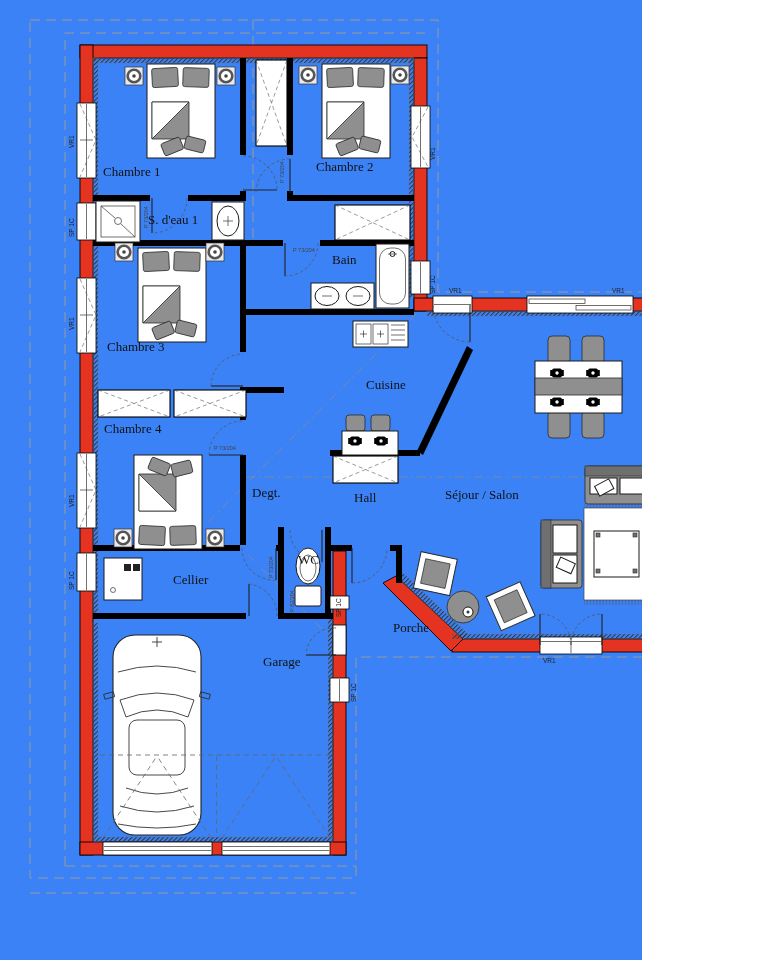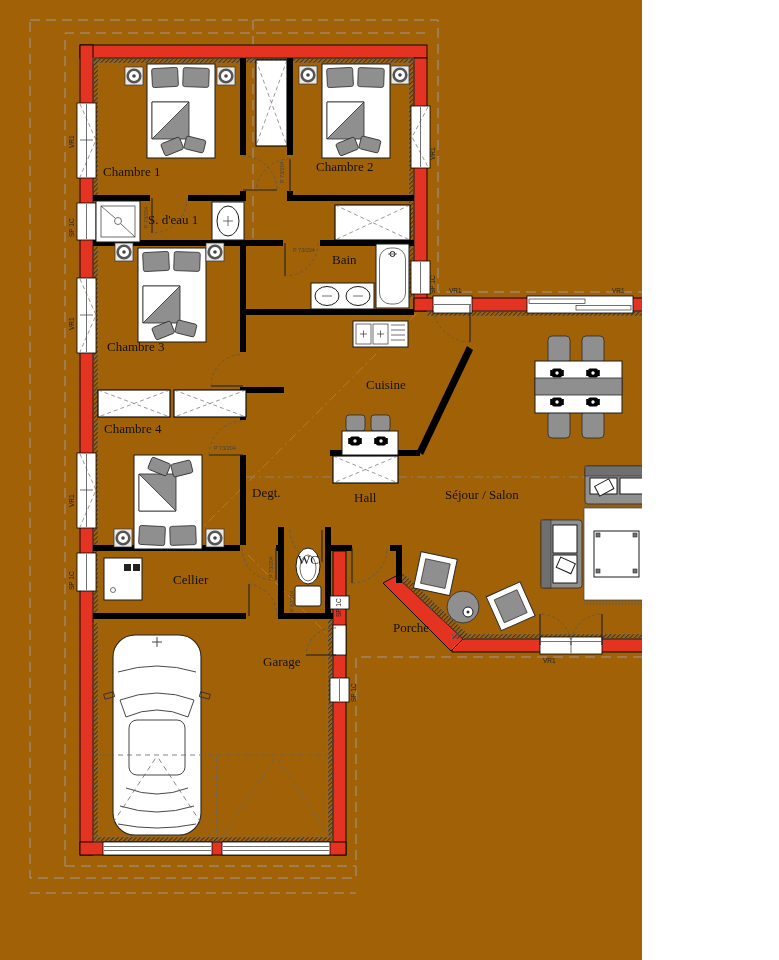--- a/index.html
+++ b/index.html
@@ -1,16 +1,16 @@
 <!DOCTYPE html>
 <html style="--wall: #e53322; --iwall: #000000; --furn: #8f8f8f; --furnd: #6f6f6f;"><head>
 <meta charset="utf-8">
 <style>
   html,body{margin:0;padding:0;background:#ffffff;}
-  .page{position:relative;width:642px;height:960px;background:#a16207;overflow:hidden;
+  .page{position:relative;width:642px;height:960px;background:#3b82f6;overflow:hidden;
         font-family:"Liberation Serif", serif;}
   svg{position:absolute;left:0;top:0;}
   .xwall{fill:var(--wall,#e53322);stroke:#000;stroke-width:0.9;}
   .iwall{fill:var(--iwall,#000);}
   .hat{fill:url(#hatch);stroke:#777;stroke-width:0.35;}
   .fix{fill:#fff;stroke:#1a1a1a;stroke-width:1;}
   .furn{fill:var(--furn,#8f8f8f);stroke:#2a2a2a;stroke-width:0.8;}
   .furnd{fill:var(--furnd,#6f6f6f);stroke:#2a2a2a;stroke-width:0.6;}
   .thin{fill:none;stroke:#333;stroke-width:0.7;}
   .dash{fill:none;stroke:#999;stroke-width:1;stroke-dasharray:10 6;}

